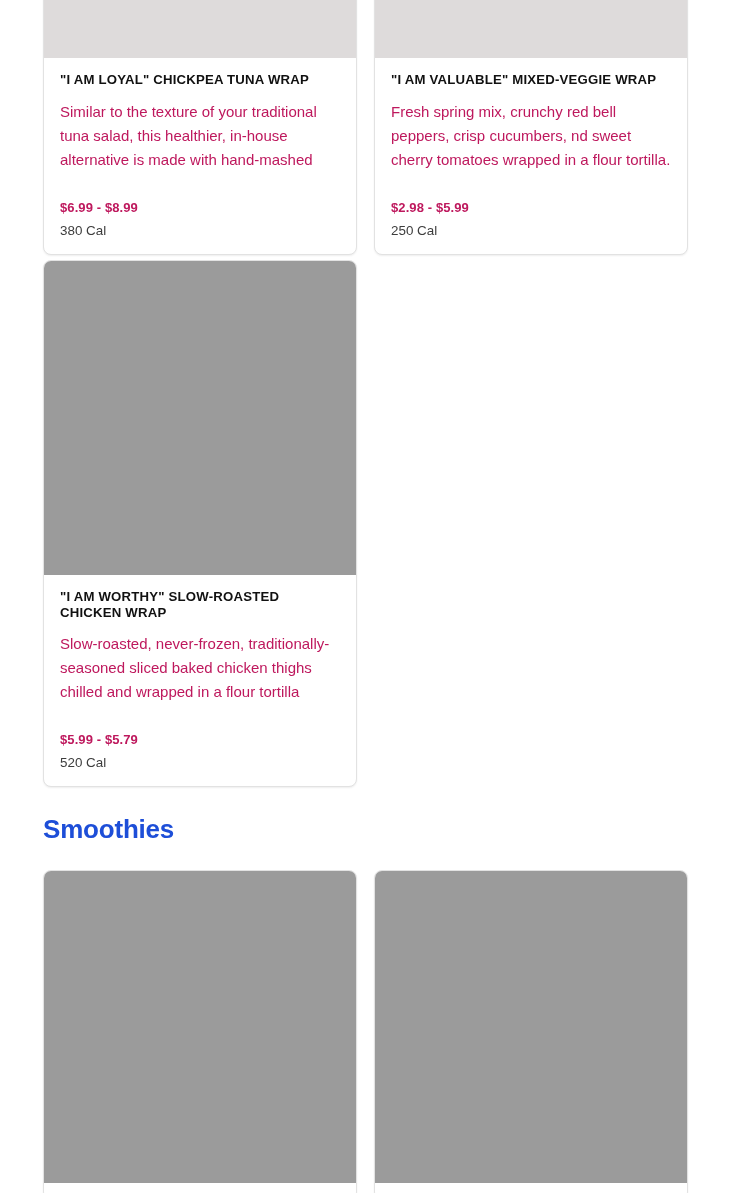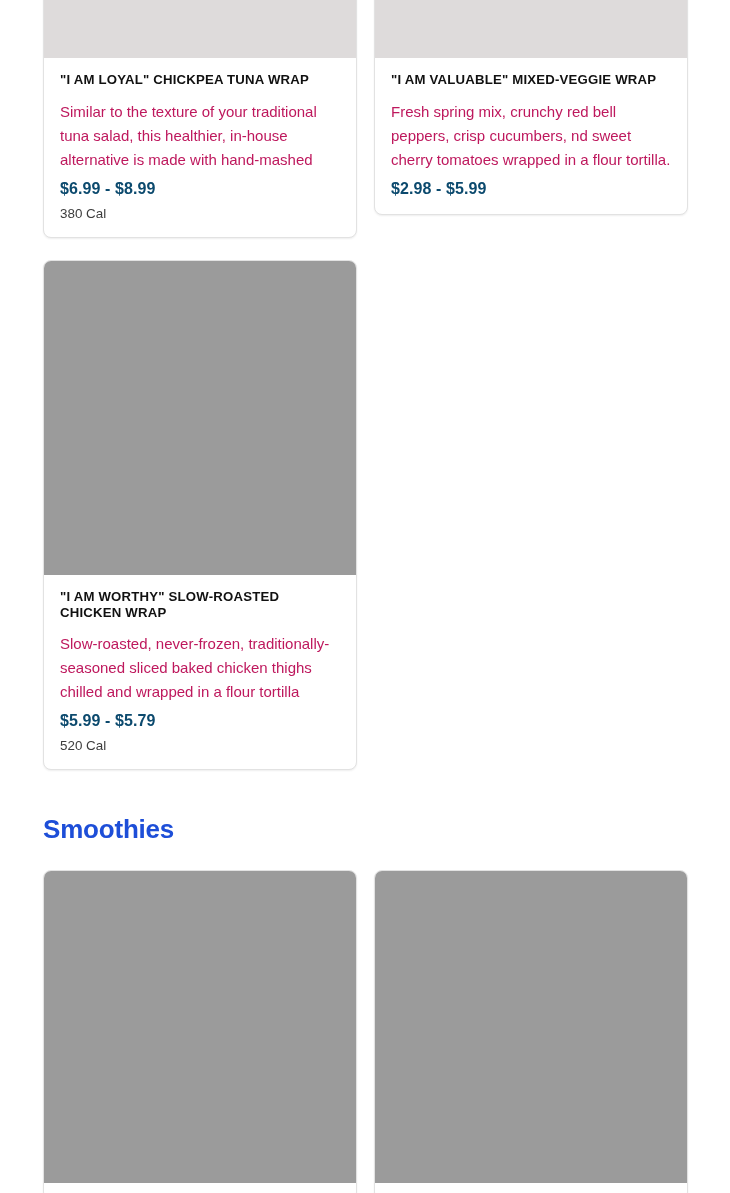--- a/index.html
+++ b/index.html
@@ -52,24 +52,24 @@
   .item-desc {
     margin-top: 12px;
     font-size: 15px;
     line-height: 24px;
     color: #be185d;
     max-height: 72px;
     overflow: hidden;
   }
 
   .item-price {
-    margin-top: 8px;
-    font-size: 16px;
+    margin-top: 28px;
+    font-size: 13px;
     font-weight: bold;
-    color: #0c4a6e;
+    color: #be185d;
     letter-spacing: 0.1px;
   }
 
   .item-cal {
     margin-top: 8px;
     font-size: 13.4px;
     color: #3d3d3d;
   }
 
   
@@ -114,20 +114,21 @@
       <div class="item-cal">380 Cal</div>
     </div>
   </div>
 
   <div class="card" id="card-valuable">
     <div class="card-photo light"></div>
     <div class="card-body">
       <div class="item-title">"I AM VALUABLE" MIXED-VEGGIE WRAP</div>
       <div class="item-desc">Fresh spring mix, crunchy red bell peppers, crisp cucumbers, nd sweet cherry tomatoes wrapped in a flour tortilla.</div>
       <div class="item-price">$2.98 - $5.99</div>
+      <div class="item-cal">250 Cal</div>
     </div>
   </div>
 
   <div class="card" id="card-worthy">
     <div class="card-photo"></div>
     <div class="card-body">
       <div class="item-title">"I AM WORTHY" SLOW-ROASTED CHICKEN WRAP</div>
       <div class="item-desc">Slow-roasted, never-frozen, traditionally-seasoned sliced baked chicken thighs chilled and wrapped in a flour tortilla with…</div>
       <div class="item-price">$5.99 - $5.79</div>
       <div class="item-cal">520 Cal</div>

